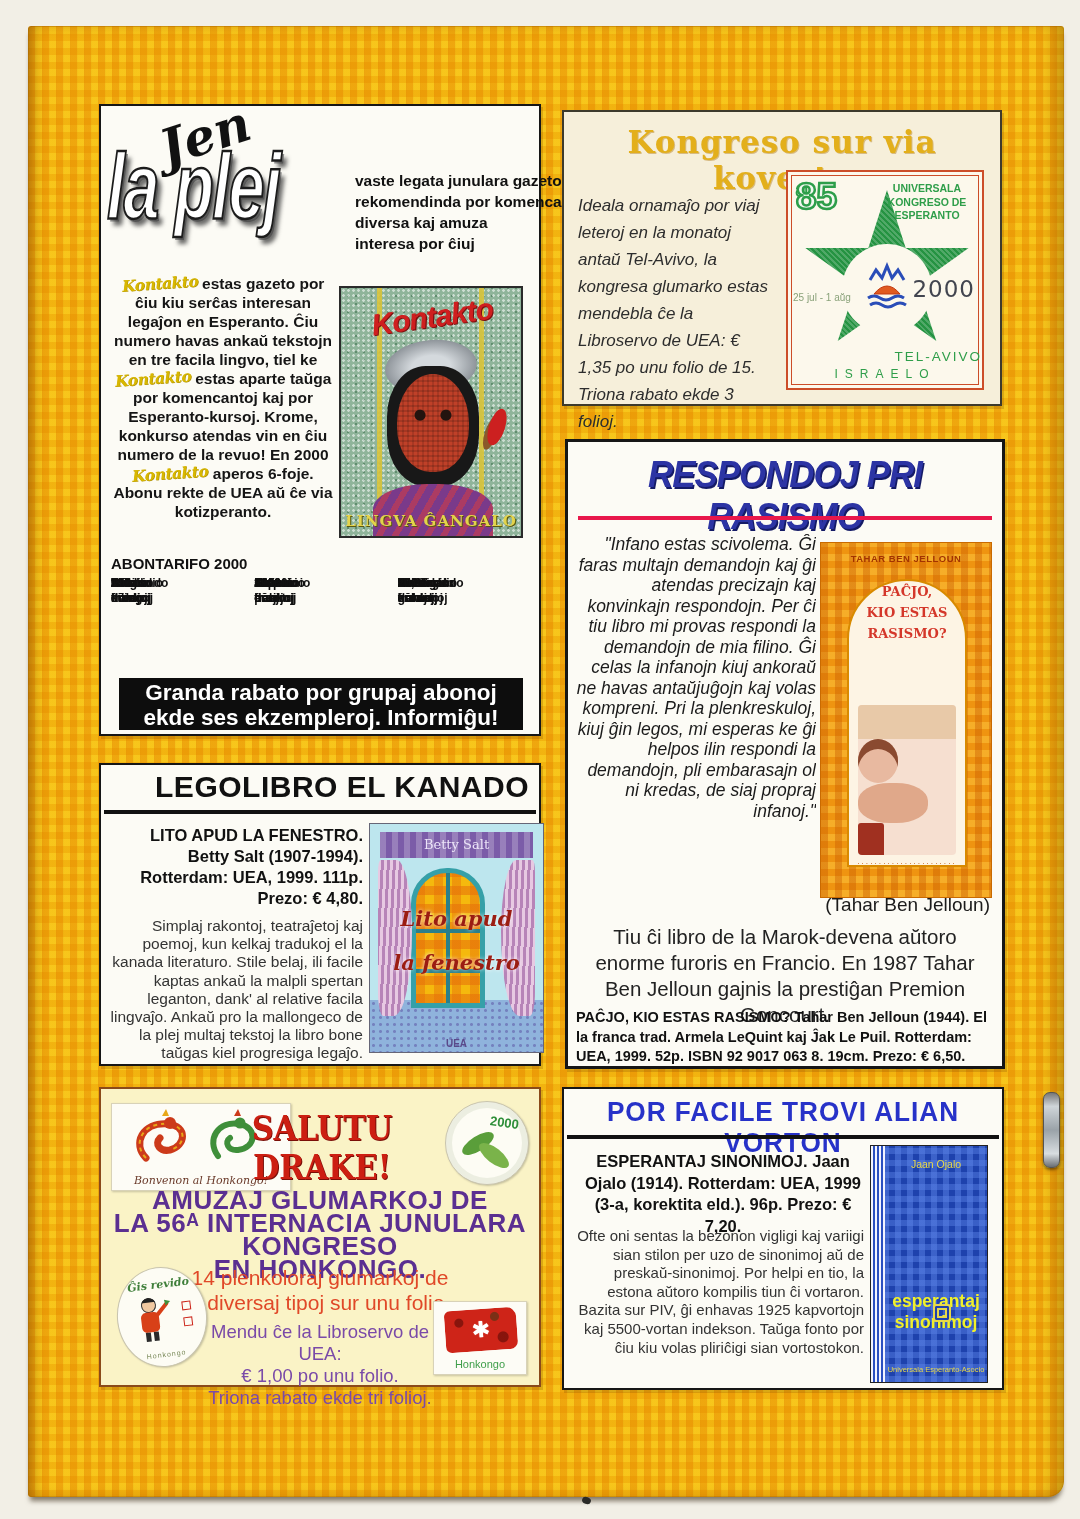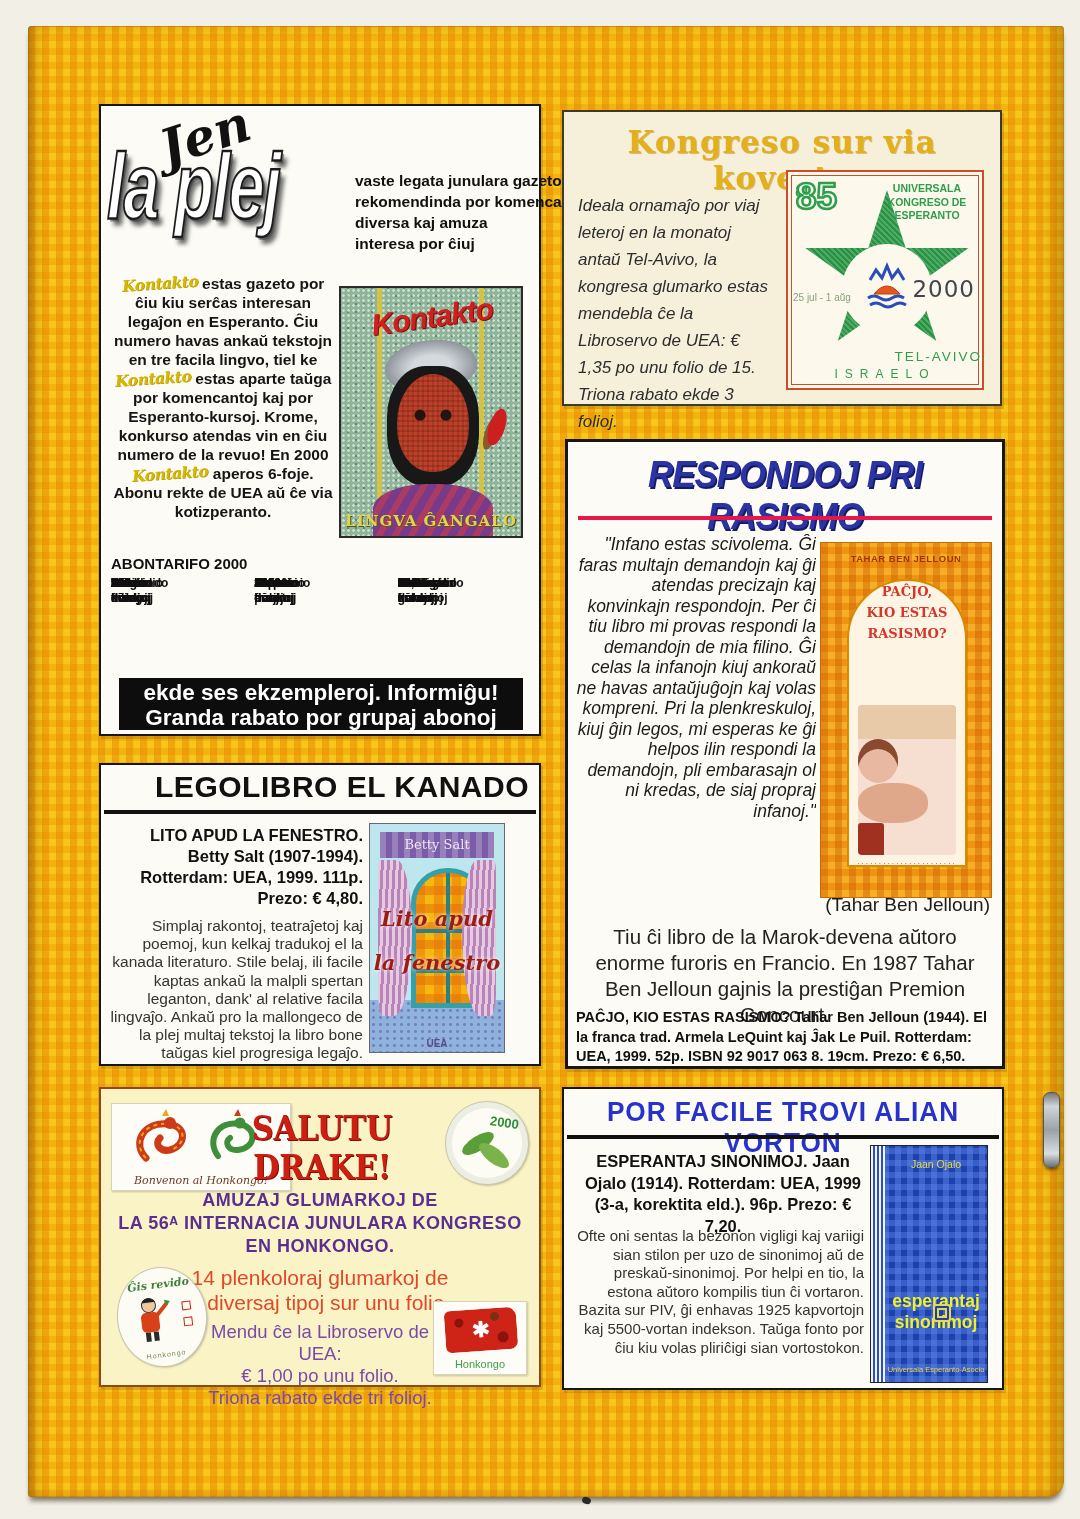--- a/index.html
+++ b/index.html
@@ -127,21 +127,21 @@
 
   
   .pd{left:99px;top:763px;width:442px;height:303px;}
   .pd-title{left:0;top:5px;right:10px;text-align:right;font-weight:bold;font-size:30px;color:#111;
     letter-spacing:.5px;}
   .pd-rule{left:3px;top:45px;right:3px;height:4px;background:#111;}
   .pd-ref{left:8px;top:60px;width:254px;text-align:right;font-weight:bold;font-size:16.5px;
     line-height:21px;color:#111;}
   .pd-ref div{position:static;}
   .pd-body{left:8px;top:152px;width:254px;text-align:right;font-size:15.5px;line-height:18.2px;color:#333;}
-  .lcover{left:268px;top:58px;width:136px;height:230px;border:1px solid #667;background:#bde6ee;overflow:hidden;padding-left:36px;}
+  .lcover{left:268px;top:58px;width:175px;height:230px;border:1px solid #667;background:#bde6ee;overflow:hidden;padding-left:36px;}
   .lc-floor{left:0;bottom:0;width:100%;height:52px;background:#8fb3dc;
     background-image:radial-gradient(rgba(90,80,160,.5) 1px, transparent 2px);background-size:7px 7px;}
   .lc-banner{left:10px;top:8px;right:10px;height:26px;background:#7b5ca8;
     background-image:repeating-linear-gradient(90deg, rgba(255,255,255,.22) 0 6px, transparent 6px 12px);
     color:#ece4f8;font-family:"DejaVu Serif",serif;font-size:13px;text-align:center;line-height:26px;}
   .lc-curtain{top:36px;width:34px;height:156px;
     background:repeating-linear-gradient(93deg,#e7c9e2 0 3px,#b784b8 3px 6px);}
   .lc-curtain.cl{left:8px;border-radius:10% 60% 70% 20%;}
   .lc-curtain.cr{right:8px;border-radius:60% 10% 20% 70%;}
   .lc-window{left:41px;top:44px;width:74px;height:140px;border:5px solid #35a0a8;
@@ -165,21 +165,21 @@
     font-style:italic;font-size:11px;color:#6a3a2a;}
   .pe-title{left:108px;top:20px;width:226px;text-align:center;font-family:"DejaVu Serif",serif;
     font-weight:bold;font-size:33px;color:#cc1f12;transform:scaleX(.92);letter-spacing:0px;
     text-shadow:1px 1px 0 #7a0f08;}
   .pe-logo{left:344px;top:12px;width:84px;height:84px;border-radius:50%;background:#fdfcf4;
     border:1px solid #c8c4ae;box-shadow:inset 0 0 0 6px rgba(160,180,140,.18),1px 1px 2px rgba(0,0,0,.2);}
   .pe-leaf{width:36px;height:15px;border-radius:50%;background:#5a9e3a;}
   .pe-leaf.f1{left:14px;top:34px;transform:rotate(-32deg);}
   .pe-leaf.f2{left:30px;top:46px;transform:rotate(38deg);background:#7ab34a;}
   .pe-logo-year{right:9px;top:13px;font-weight:bold;font-size:13px;color:#2f8f3a;transform:rotate(8deg);}
-  .pe-sub{left:0;top:100px;width:100%;text-align:center;font-weight:bold;font-size:18px;line-height:23px;
+  .pe-sub{left:0;top:100px;width:100%;text-align:center;font-weight:bold;font-size:26px;line-height:23px;
     color:#5b2f91;letter-spacing:.5px;}
   .pe-sub div{position:static;}
   .pe-red{left:80px;top:176px;right:80px;text-align:center;font-size:21px;line-height:25px;color:#e04828;}
   .pe-red div{position:static;}
   .pe-purple{left:95px;top:232px;right:95px;text-align:center;font-size:18.5px;line-height:22px;color:#7a4aa8;}
   .pe-purple div{position:static;}
   .pe-oval{left:16px;top:178px;width:90px;height:100px;background:#fdfcf4;border:1px solid #c8c4ae;
     border-radius:50%;transform:rotate(-7deg);box-shadow:1px 1px 2px rgba(0,0,0,.2);overflow:hidden;}
   .pe-oval-top{left:0;top:10px;width:100%;text-align:center;font-family:"DejaVu Serif",serif;
     font-style:italic;font-weight:bold;font-size:11px;color:#3f7f3a;}
@@ -341,22 +341,22 @@
             <span>Svislando</span>
             <span>28 frankoj</span>
           </div>
           <div class="trow">
             <span>Usono</span>
             <span>20 dolaroj</span>
           </div>
         </div>
     </div>
     <div class="pa-banner">
+      <div>Granda rabato por grupaj abonoj</div>
       <div>ekde ses ekzempleroj. Informiĝu!</div>
-      <div>Granda rabato por grupaj abonoj</div>
     </div>
   </section>
 
   <section class="panel pb">
     <div class="pb-title">Kongreso sur via koverto</div>
     <div class="pb-body">Ideala ornamaĵo por viaj leteroj en la monatoj antaŭ Tel-Avivo, la kongresa glumarko estas mendebla ĉe la Libroservo de UEA: € 1,35 po unu folio de 15. Triona rabato ekde 3 folioj.</div>
     <div class="stamp">
       <div class="st-star"></div>
       <div class="st-circle">
         <svg width="62" height="62" viewBox="0 0 62 62">

